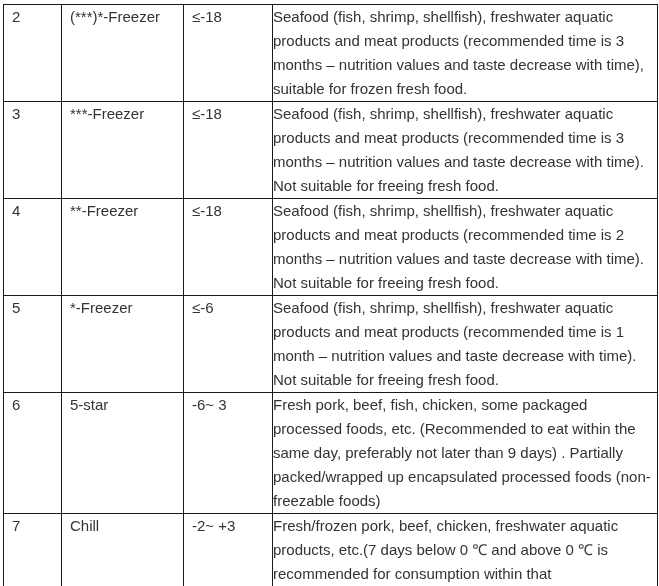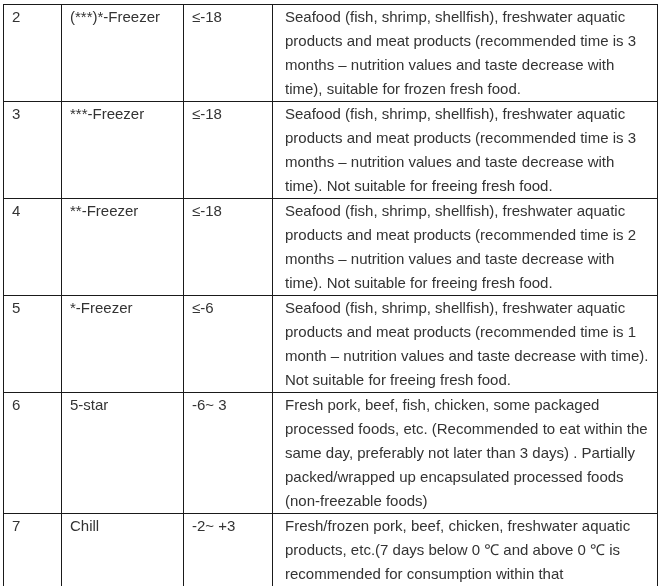--- a/index.html
+++ b/index.html
@@ -32,21 +32,21 @@
     col.c2 { width: 122px; }
     col.c3 { width: 89px; }
     col.c4 { width: 385px; }
     td {
       border: 1.5px solid #1a1a1a;
       vertical-align: top;
       padding: 0 4px 0 8px;
       text-align: left;
     }
     td.desc {
-      padding: 0 6px 0 12px;
+      padding: 0 6px 0 0;
       color: #333333;
     }
     tr.r4 td { height: 96px; }
     tr.r5 td { height: 120px; }
     tr.r6 td { height: 96px; }
   </style>
 </head>
 <body>
 
 <div class="table-wrap">
@@ -79,21 +79,21 @@
       <tr class="r3">
         <td>5</td>
         <td>*-Freezer</td>
         <td>≤-6</td>
         <td class="desc">Seafood (fish, shrimp, shellfish), freshwater aquatic products and meat products (recommended time is 1 month – nutrition values and taste decrease with time). Not suitable for freeing fresh food.</td>
       </tr>
       <tr class="r4 r5">
         <td>6</td>
         <td>5-star</td>
         <td>-6~ 3</td>
-        <td class="desc">Fresh pork, beef, fish, chicken, some packaged processed foods, etc. (Recommended to eat within the same day, preferably not later than 3 days) . Partially packed/wrapped up encapsulated processed foods (non-freezable foods)</td>
+        <td class="desc">Fresh pork, beef, fish, chicken, some packaged processed foods, etc. (Recommended to eat within the same day, preferably not later than 9 days) . Partially packed/wrapped up encapsulated processed foods (non-freezable foods)</td>
       </tr>
       <tr class="r6">
         <td>7</td>
         <td>Chill</td>
         <td>-2~ +3</td>
         <td class="desc">Fresh/frozen pork, beef, chicken, freshwater aquatic products, etc.(7 days below 0 ℃ and above 0 ℃ is recommended for consumption within that</td>
       </tr>
     </tbody>
   </table>
 </div>

